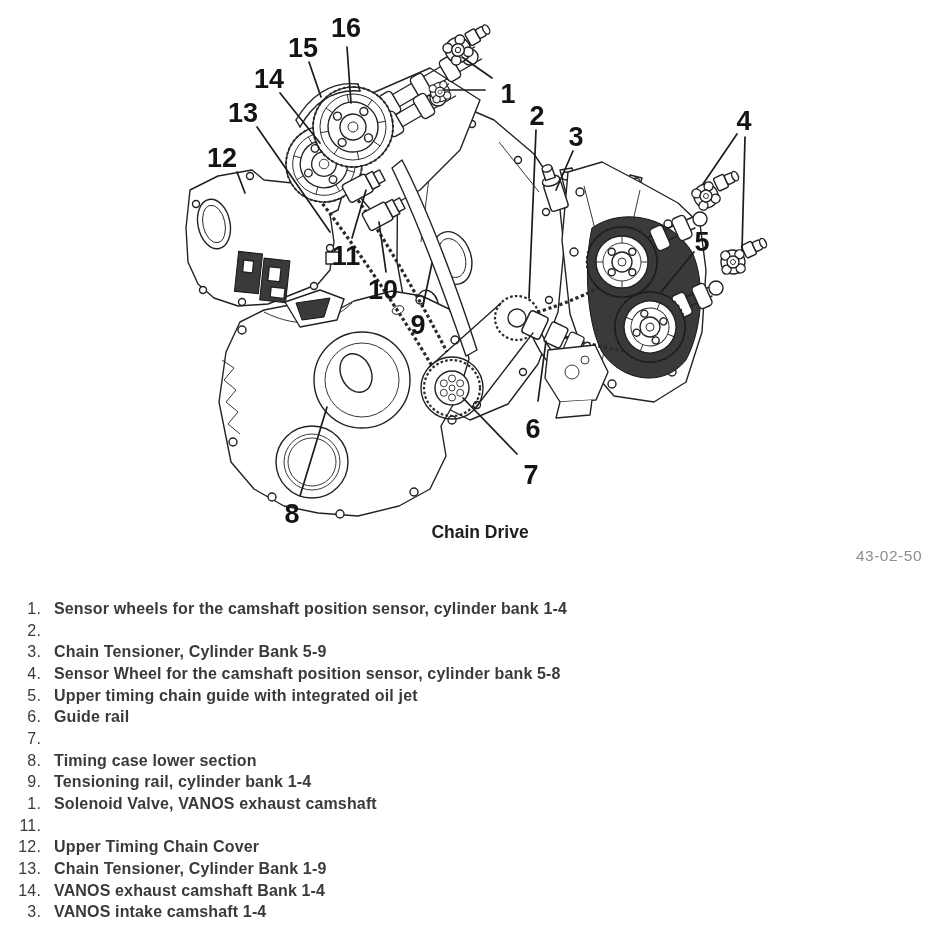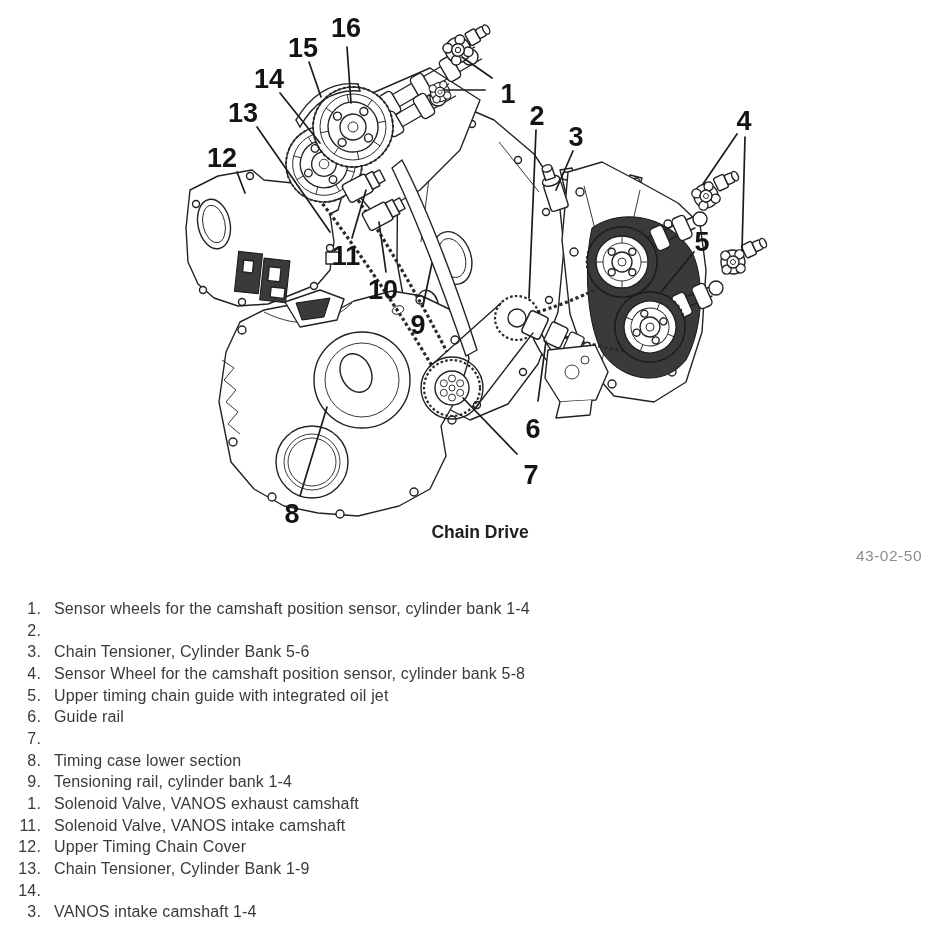--- a/index.html
+++ b/index.html
@@ -13,21 +13,21 @@
   .chain { fill:none; stroke:#2a2a2a; stroke-width:3.2; stroke-dasharray:3.2 2.6; }
   .chn2  { fill:none; stroke:#2a2a2a; stroke-width:2.2; stroke-dasharray:2.6 2.2; }
   .leader { fill:none; stroke:#1c1c1c; stroke-width:1.7; stroke-linecap:round; }
   .callout { font:700 27px "Liberation Sans", sans-serif; fill:#141414; text-anchor:middle; }
   .caption { font:700 17.5px "Liberation Sans", sans-serif; fill:#202020; text-anchor:middle; }
   .fignum  { font:15.5px "Liberation Sans", sans-serif; fill:#8d8d8d; text-anchor:end; letter-spacing:.5px; }
   .legend { position:absolute; left:0; top:598px; margin:0; padding:0; list-style:none;
             font:16px/21.65px "Liberation Sans", sans-serif; color:#3a3a3a; letter-spacing:.15px; }
   .legend li { display:flex; }
   .legend .num { flex:0 0 41px; width:41px; text-align:right; }
-  .legend .txt { margin-left:13px; white-space:nowrap; }
+  .legend .txt { margin-left:13px; white-space:nowrap;font-weight:bold; }
 </style>
 </head>
 <body>
 
 <div class="page">
 
 <svg width="945" height="574" viewBox="0 0 945 574">
   <defs>
     <g id="swheel">
       <circle r="12" class="sw"></circle>
@@ -345,21 +345,21 @@
 <ol class="legend">
   <li>
         <span class="num">1.</span>
         <span class="txt">Sensor wheels for the camshaft position sensor, cylinder bank 1-4</span>
       </li>
   <li>
         <span class="num">2.</span>
       </li>
   <li>
         <span class="num">3.</span>
-        <span class="txt">Chain Tensioner, Cylinder Bank 5-6</span>
+        <span class="txt">Chain Tensioner, Cylinder Bank 5-9</span>
       </li>
   <li>
         <span class="num">4.</span>
         <span class="txt">Sensor Wheel for the camshaft position sensor, cylinder bank 5-8</span>
       </li>
   <li>
         <span class="num">5.</span>
         <span class="txt">Upper timing chain guide with integrated oil jet</span>
       </li>
   <li>
@@ -376,32 +376,32 @@
   <li>
         <span class="num">9.</span>
         <span class="txt">Tensioning rail, cylinder bank 1-4</span>
       </li>
   <li>
         <span class="num">1.</span>
         <span class="txt">Solenoid Valve, VANOS exhaust camshaft</span>
       </li>
   <li>
         <span class="num">11.</span>
-        <span class="txt">Solenoid Valve, VANOS intake camshaft</span>
       </li>
   <li>
         <span class="num">12.</span>
         <span class="txt">Upper Timing Chain Cover</span>
       </li>
   <li>
         <span class="num">13.</span>
         <span class="txt">Chain Tensioner, Cylinder Bank 1-9</span>
       </li>
   <li>
         <span class="num">14.</span>
+        <span class="txt">VANOS exhaust camshaft Bank 1-4</span>
       </li>
   <li>
         <span class="num">3.</span>
         <span class="txt">VANOS intake camshaft 1-4</span>
       </li>
 </ol>
 
 </div>
 
 </body></html>

